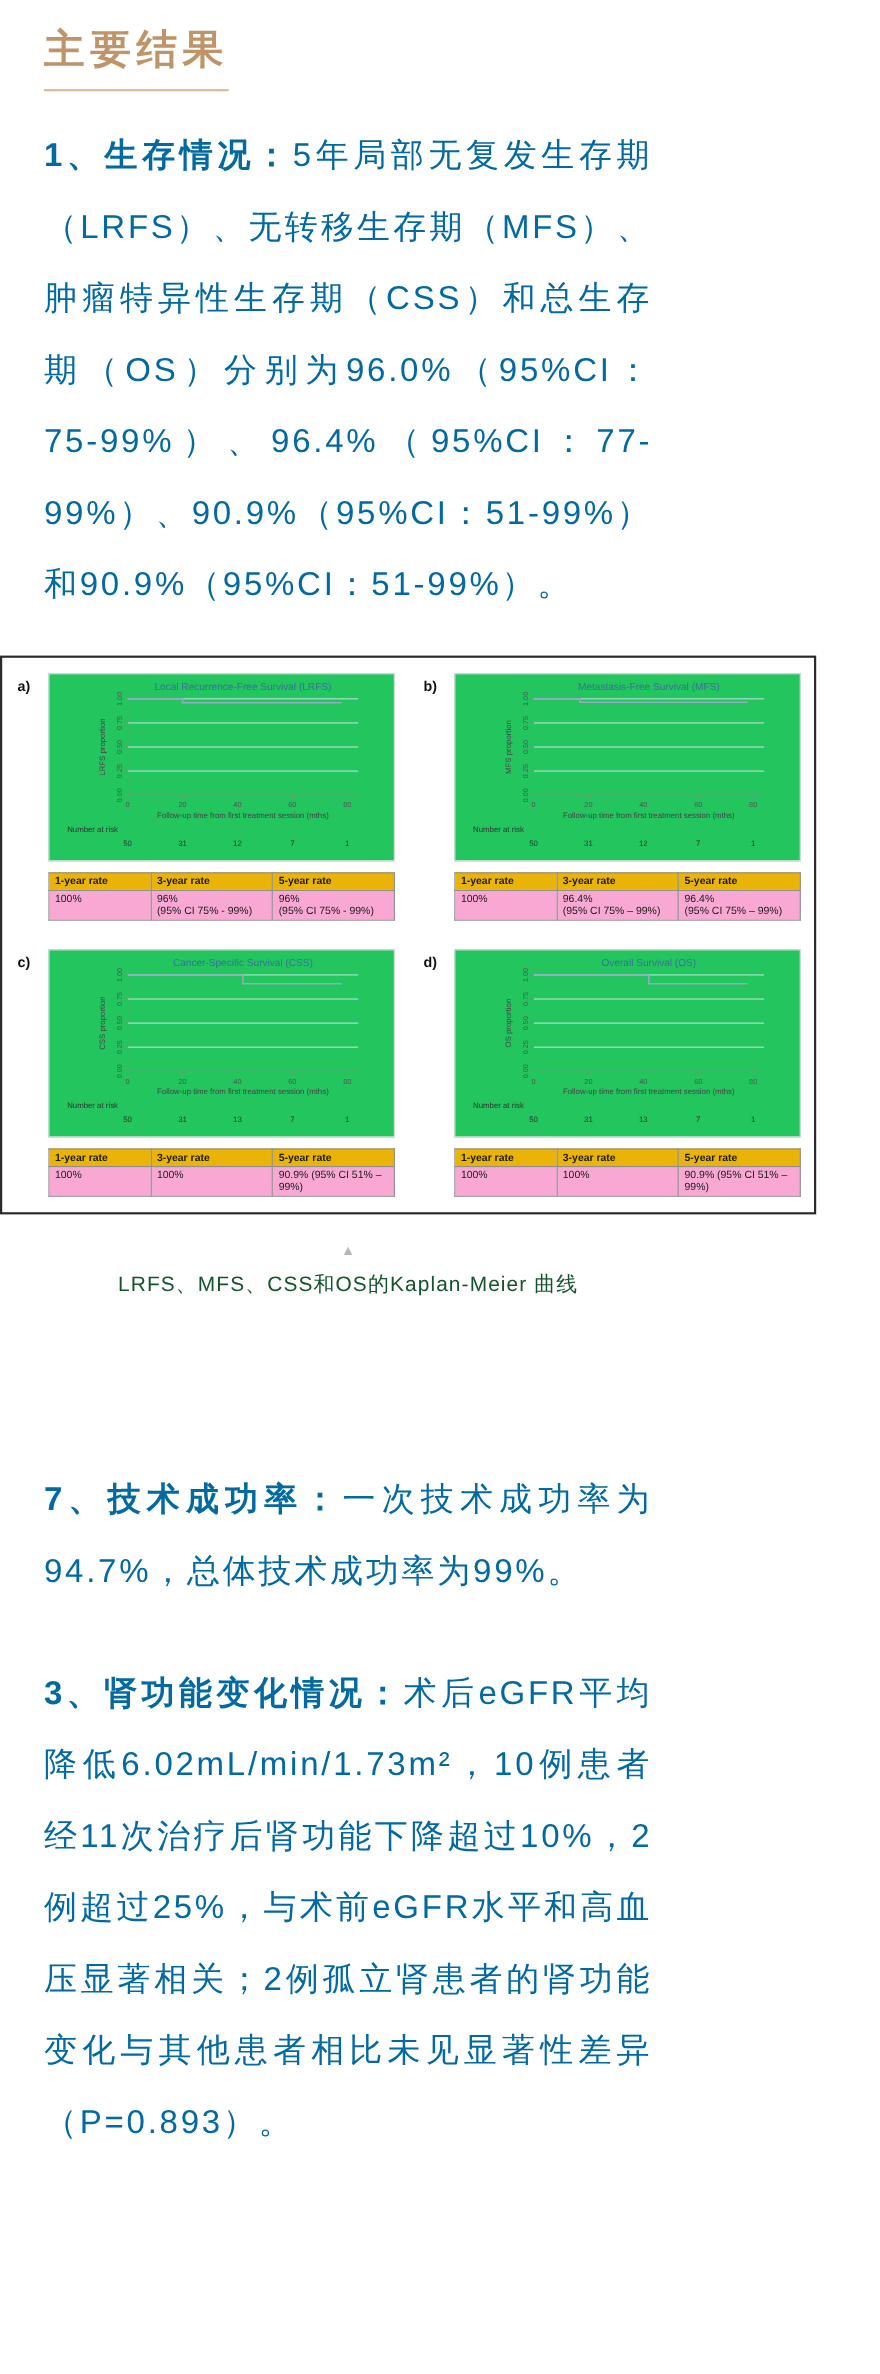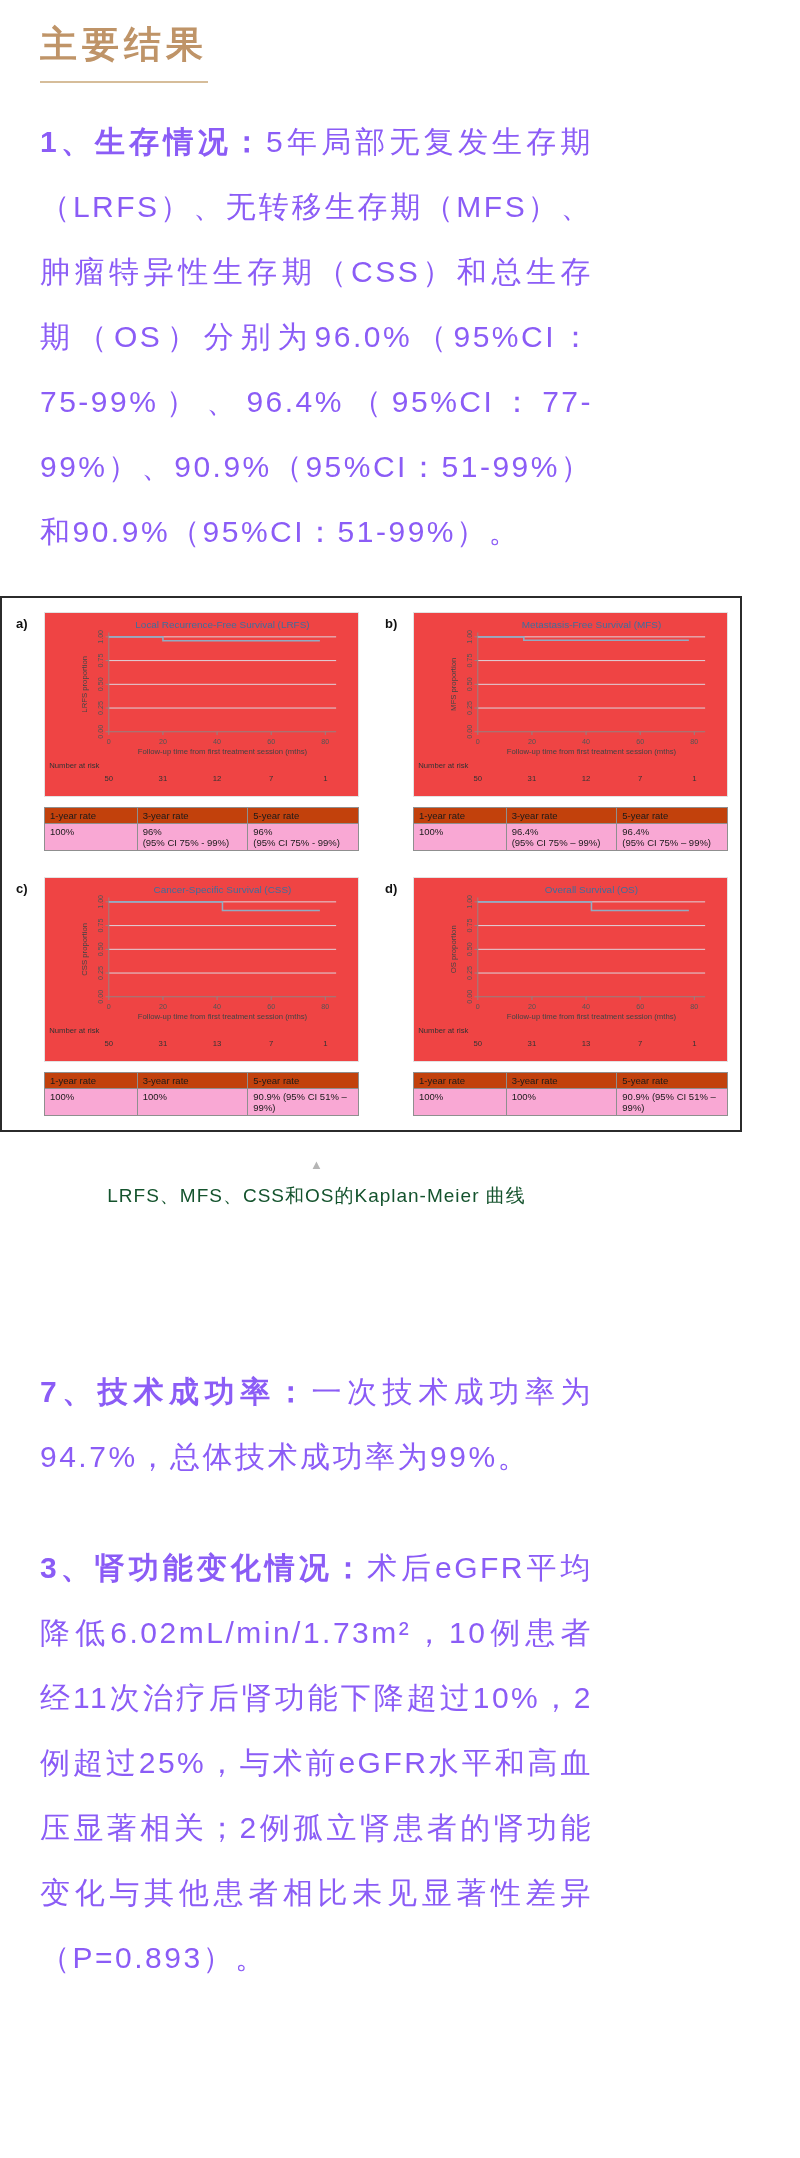--- a/index.html
+++ b/index.html
@@ -4,45 +4,45 @@
 <style>
   html,body{margin:0;padding:0;background:#ffffff;}
   body{width:800px;font-family:"Liberation Sans","DejaVu Sans",sans-serif;color:#1c1c1c;}
   .page{width:633px;padding-bottom:36px;box-sizing:border-box;}
 
   .title{margin:20px 40px 0;font-family:"Liberation Serif","DejaVu Serif",serif;
          font-size:37px;font-weight:bold;color:#bf9468;letter-spacing:5px;}
   .title .tline{display:inline-block;border-bottom:2px solid #d6bd9a;padding-bottom:11px;}
 
   .para{margin:0 40px;font-size:30px;line-height:65px;text-align:justify;
-        letter-spacing:2.5px;color:#8b5cf6;}
+        letter-spacing:2.5px;color:#0369a1;}
   .para strong{font-weight:700;}
   .para-first{margin-top:26px;}
   .para-late{margin-top:46px;}
 
   figure.km-figure{width:742px;margin:32px auto 0;border:2px solid #2b2b2b;
         padding:14px 12px;box-sizing:border-box;background:#fff;}
   .figure-grid{display:grid;grid-template-columns:1fr 1fr;column-gap:24px;row-gap:26px;}
   .panel{position:relative;padding-left:30px;}
   .plabel{position:absolute;left:2px;top:4px;font-weight:bold;font-size:13px;color:#111;}
-  .chart-frame{border:1px solid #e3e3e3;padding:4px 2px 0;background:#ef4444;}
+  .chart-frame{border:1px solid #e3e3e3;padding:4px 14px 0;background:#22c55e;}
   .chart-frame svg{display:block;width:100%;height:auto;}
   svg .ct{font-size:9px;fill:#3e6e9e;}
   svg .grid{stroke:#dde7f0;stroke-width:0.8;}
   svg .axis{stroke:#8a8a8a;stroke-width:0.8;fill:none;}
   svg .tick{font-size:6.5px;fill:#555;}
   svg .ylab{font-size:7px;fill:#444;}
   svg .xlab{font-size:7px;fill:#444;}
   svg .nar{font-size:7px;fill:#333;}
   svg .km{stroke:#92abc2;stroke-width:1.4;fill:none;}
 
   .rate-table{width:100%;border-collapse:collapse;margin-top:10px;table-layout:fixed;}
   .rate-table th,.rate-table td{border:1px solid #8f8f8f;font-size:9.5px;
         padding:2px 5px;text-align:left;vertical-align:top;color:#1a1a1a;}
-  .rate-table th{background:#c2410c;font-weight:normal;}
+  .rate-table th{background:#eab308;font-weight:bold;}
   .rate-table td{background:#f9a8d4;white-space:pre-line;}
   .rate-table th:first-child,.rate-table td:first-child{width:26%;}
 
   .collapse{text-align:center;color:#b5b5b5;font-size:13px;margin-top:26px;line-height:1;}
   .caption{text-align:center;color:#14532d;font-size:19px;letter-spacing:1px;
         margin:12px 0 150px;}
 </style>
 </head>
 <body>
 

